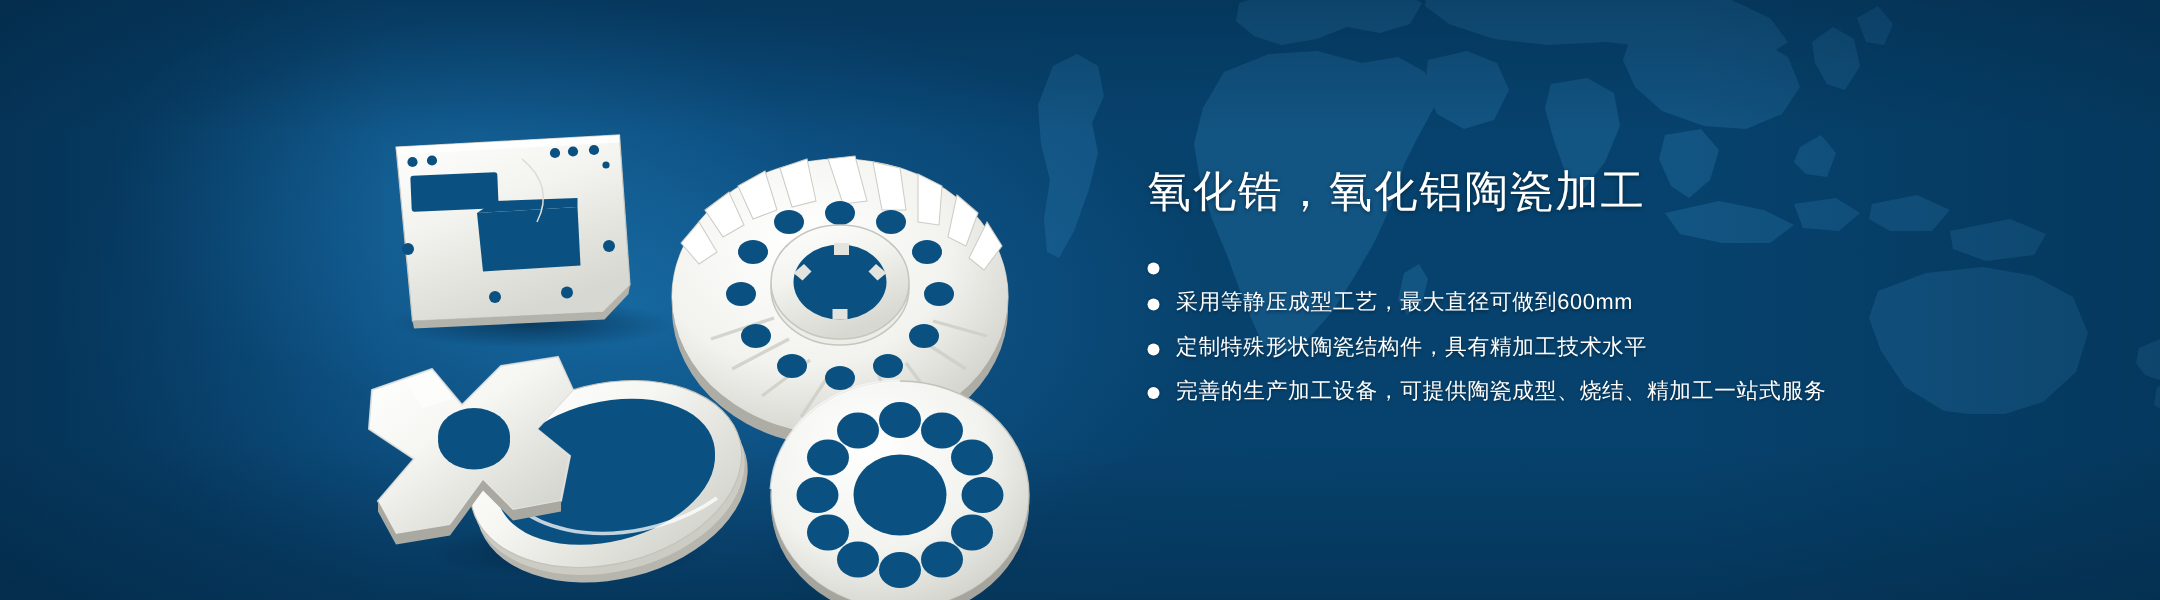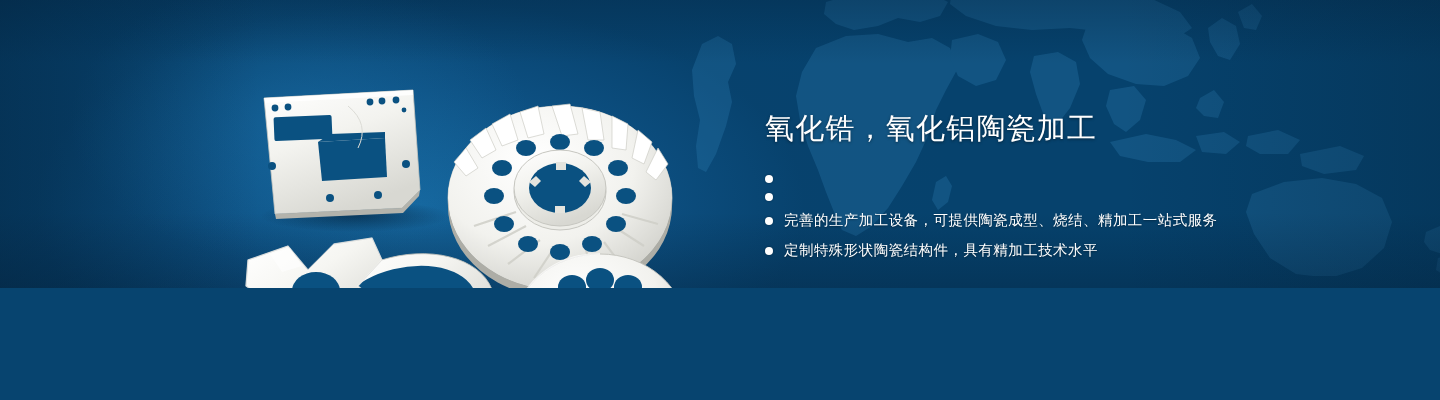--- a/index.html
+++ b/index.html
@@ -1,20 +1,20 @@
 <!DOCTYPE html>
 <html><head>
 <meta charset="utf-8">
 <title>Ceramic Banner</title>
 <style>
   html,body{margin:0;padding:0;background:#07446f;}
   body{font-family:"Liberation Sans","DejaVu Sans",sans-serif;}
 
   .banner{
-    position:relative; width:1440px; height:288px; overflow:hidden;
+    position:relative; width:1440px; height:400px; overflow:hidden;
     background:#07446f;
   }
 
   
   .bg-base{position:absolute;inset:0;background:#06426d;}
   .bg-glow{
     position:absolute;inset:0;
     background:
       radial-gradient(ellipse 620px 330px at 420px 205px,
         rgba(22,104,160,.95) 0%,
@@ -295,25 +295,26 @@
 
   <div class="copy">
     <div class="headline">氧化锆，氧化铝陶瓷加工</div>
 
     <ul class="bullets">
       <li>
         <span class="dot"></span>
       </li>
       <li>
         <span class="dot"></span>
+        <span>采用等静压成型工艺，最大直径可做到600mm</span>
+      </li>
+      <li>
+        <span class="dot"></span>
+        <span>定制特殊形状陶瓷结构件，具有精加工技术水平</span>
       </li>
       <li>
         <span class="dot"></span>
         <span>完善的生产加工设备，可提供陶瓷成型、烧结、精加工一站式服务</span>
       </li>
-      <li>
-        <span class="dot"></span>
-        <span>定制特殊形状陶瓷结构件，具有精加工技术水平</span>
-      </li>
     </ul>
   </div>
 
 </div>
 
 </body></html>

